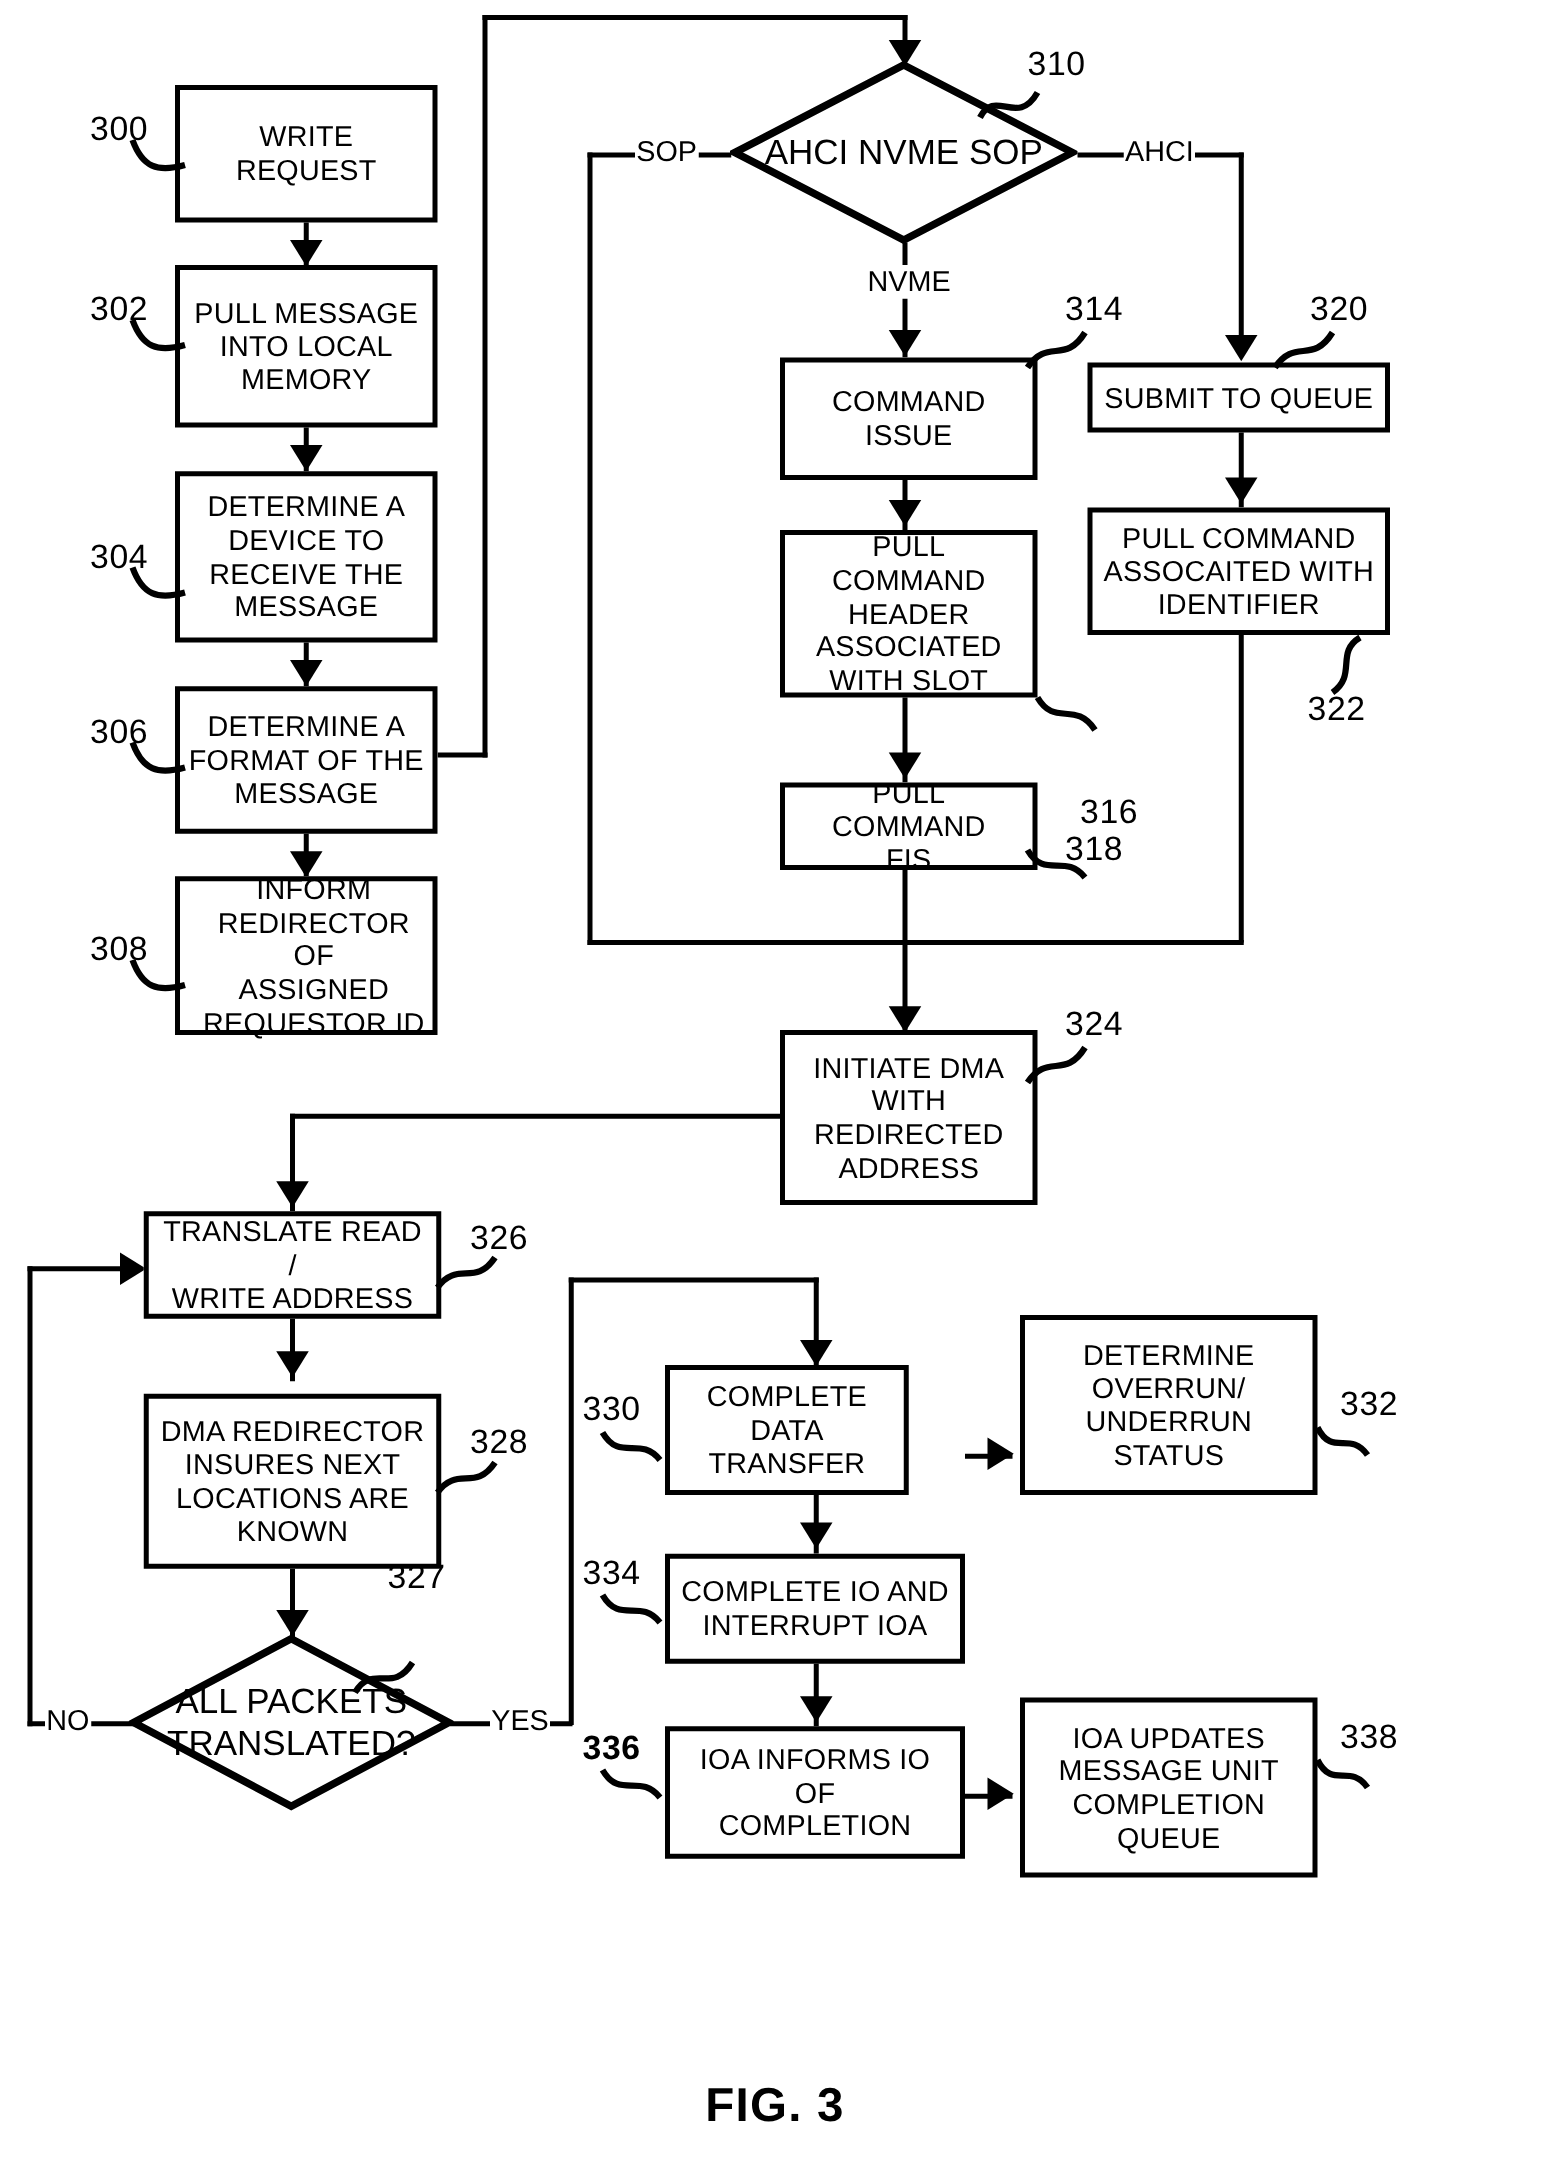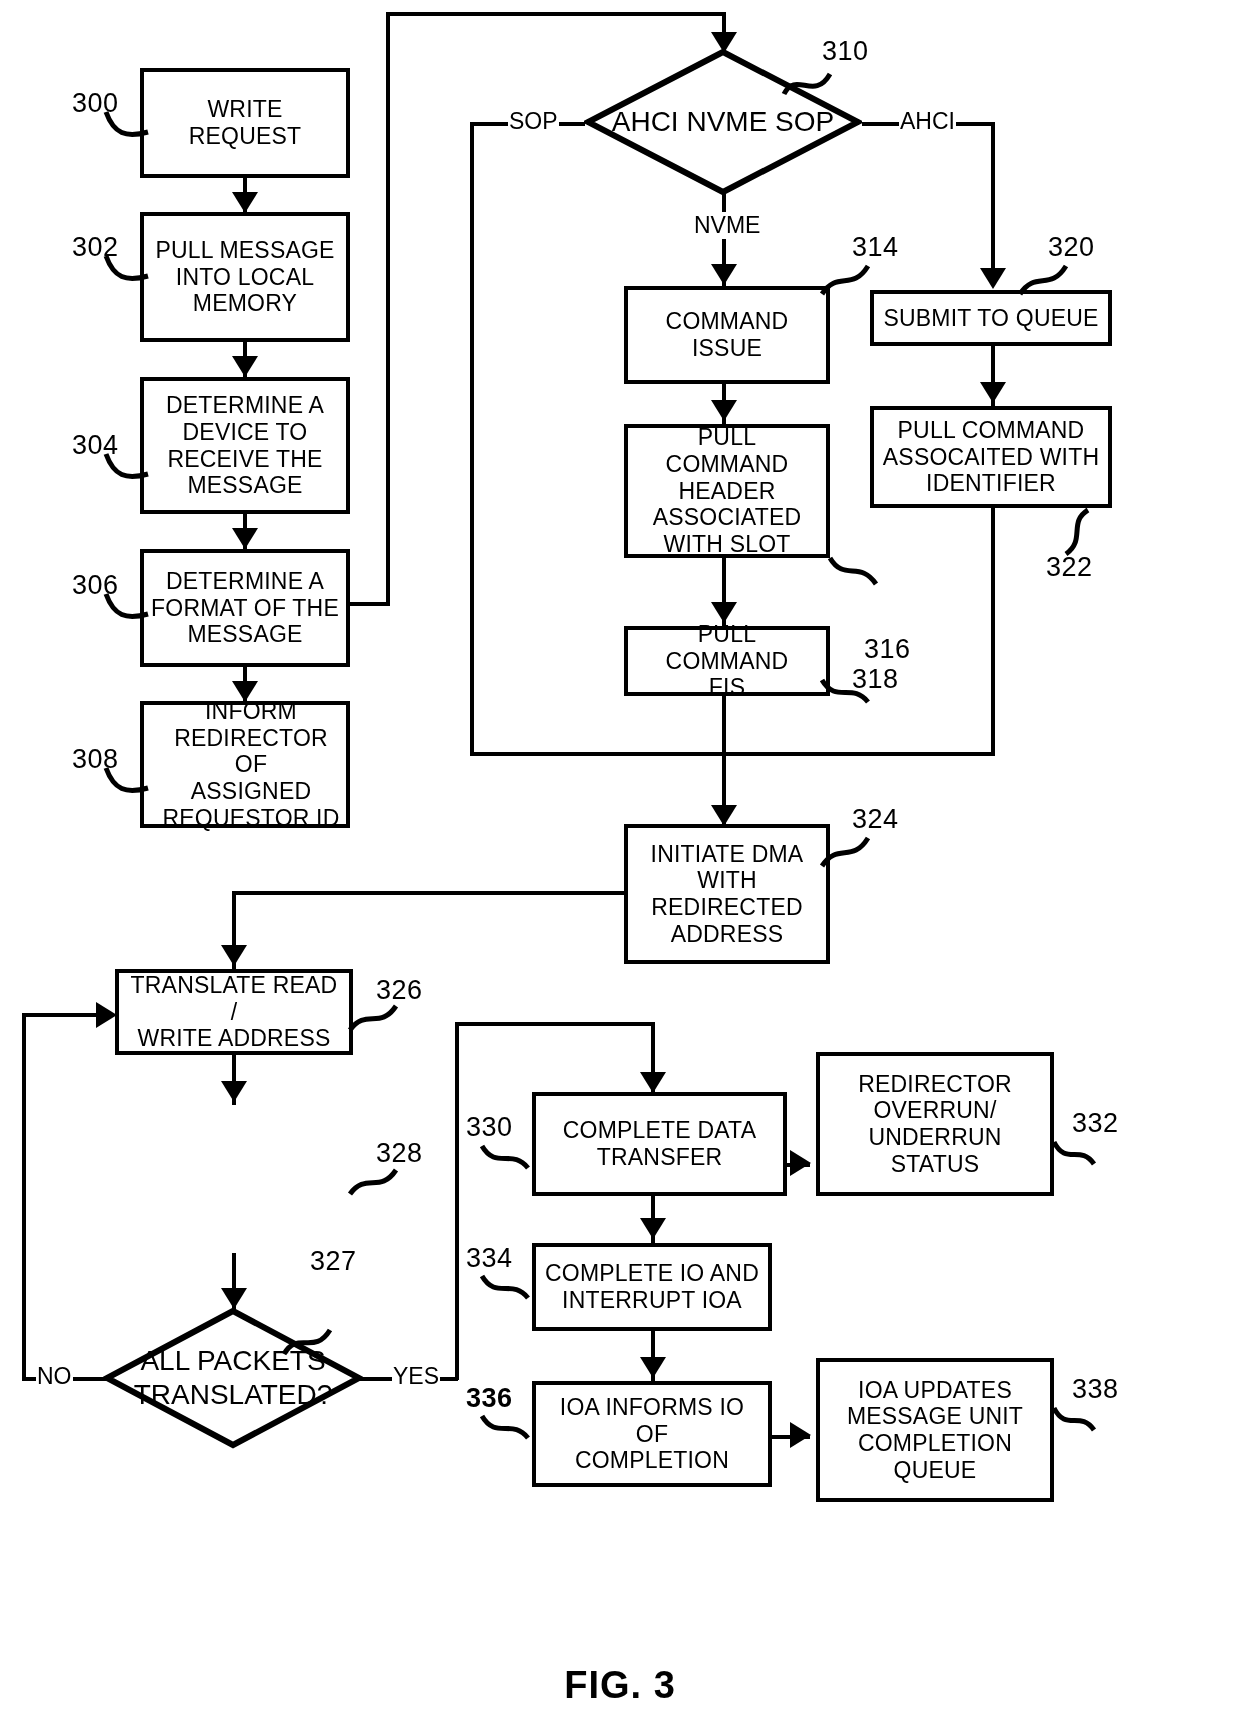--- a/index.html
+++ b/index.html
@@ -286,43 +286,51 @@
     </span>
   </div>
 
   <div class="node" style="left:115px;top:969px;width:238px;height:86px;">
     <span>
       <span>TRANSLATE READ /</span>
       <span>WRITE ADDRESS</span>
     </span>
   </div>
 
+  <div class="node" style="left:115px;top:1115px;width:238px;height:140px;">
+    <span>
+      <span>DMA REDIRECTOR</span>
+      <span>INSURES NEXT</span>
+      <span>LOCATIONS ARE</span>
+      <span>KNOWN</span>
+    </span>
+  </div>
 
   <div class="diamond" style="left:103px;top:1307px;width:260px;height:142px;">
     <svg width="260" height="142" viewBox="0 0 260 142">
       <polygon points="130,4 256,71 130,138 4,71" fill="#ffffff" stroke="#000000" stroke-width="6"></polygon>
     </svg>
     <div class="dtext">
       <span>
         <span>ALL PACKETS</span>
         <span>TRANSLATED?</span>
       </span>
     </div>
   </div>
 
-  <div class="node" style="left:532px;top:1092px;width:255px;height:104px;">
+  <div class="node" style="left:532px;top:1092px;width:195px;height:104px;">
     <span>
       <span>COMPLETE DATA</span>
       <span>TRANSFER</span>
     </span>
   </div>
 
   <div class="node" style="left:816px;top:1052px;width:238px;height:144px;">
     <span>
-      <span>REDIRECTOR</span>
+      <span>DETERMINE</span>
       <span>OVERRUN/</span>
       <span>UNDERRUN STATUS</span>
     </span>
   </div>
 
   <div class="node" style="left:532px;top:1243px;width:240px;height:88px;">
     <span>
       <span>COMPLETE IO AND</span>
       <span>INTERRUPT IOA</span>
     </span>

